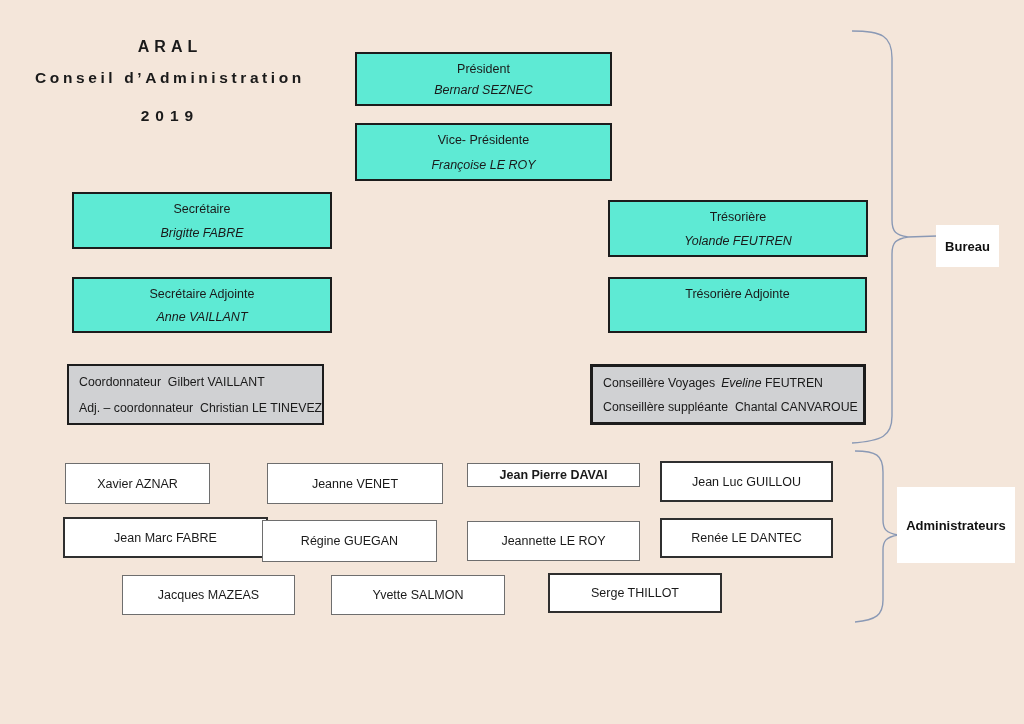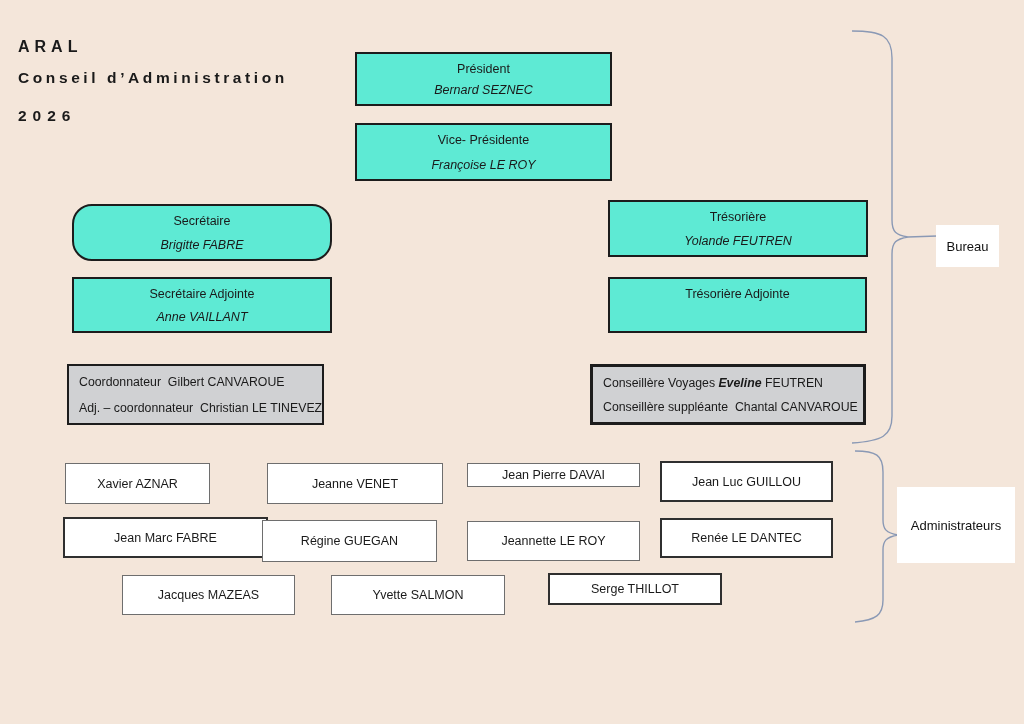--- a/index.html
+++ b/index.html
@@ -6,21 +6,21 @@
   body {
     width: 1024px; height: 724px;
     background: #f4e6da;
     font-family: "Liberation Sans", sans-serif;
     color: #1a1a1a;
     overflow: hidden;
   }
   .canvas { position: relative; width: 1024px; height: 724px; }
 
   
-  .title-block { position: absolute; left: 18px; top: 38px; width: 304px; }
+  .title-block { position: absolute; left: 18px; top: 38px; width: 304px; text-align: center; }
   .title-org   { font-size: 16px; font-weight: bold; letter-spacing: 5px; }
   .title-line2 { font-size: 15.5px; font-weight: bold; letter-spacing: 3.6px; margin-top: 13px; white-space: nowrap; }
   .title-year  { font-size: 15.5px; font-weight: bold; letter-spacing: 6px; margin-top: 20px; }
 
   
   .gbox {
     position: absolute; box-sizing: border-box;
     background: #5eead4; border: 2.5px solid #1c1c1c;
     display: flex; flex-direction: column; justify-content: space-between;
     text-align: center; padding: 8px 4px 7px 4px;
@@ -34,108 +34,108 @@
     position: absolute; box-sizing: border-box;
     background: #d0d1d3; border: 2.5px solid #1c1c1c;
     display: flex; flex-direction: column; justify-content: space-between;
     text-align: left; padding: 9px 8px 8px 10px;
     font-size: 12.3px;
   }
   .gbox2.thick { border-width: 3px; }
   .gbox2 .line { white-space: pre; }
   .gbox2 .line-flex { display: flex; white-space: pre; text-align: right; }
   .gbox2 .name-seg { margin-left: auto; padding-right: 32px; }
-  .ital { font-style: italic; font-weight: bold; }
+  .ital { font-style: italic; }
 
   
   .wbox {
     position: absolute; box-sizing: border-box;
     background: #ffffff; border: 1.5px solid #6e6e6e;
     display: flex; align-items: center; justify-content: center;
     font-size: 12.5px; text-align: center;
   }
   .wbox.dark { border-color: #2f2f2f; border-width: 2px; }
 
   
   .label-box {
     position: absolute; background: #ffffff;
     display: flex; align-items: center; justify-content: center;
-    font-weight: normal; font-size: 13px; color: #111;
+    font-weight: bold; font-size: 13px; color: #111;
     text-align: center;
   }
 
   .brace { position: absolute; }
   .brace path { fill: none; stroke: #8a99b5; stroke-width: 1.4; }
 </style>
 </head>
 <body>
 
 <div class="canvas">
 
   <div class="title-block">
     <div class="title-org">ARAL</div>
     <div class="title-line2">Conseil d’Administration</div>
-    <div class="title-year">2026</div>
+    <div class="title-year">2019</div>
   </div>
 
   <div class="gbox" style="left:355px; top:52px; width:257px; height:54px;">
     <div class="role">Président</div>
     <div class="name">Bernard SEZNEC</div>
   </div>
 
   <div class="gbox" style="left:355px; top:123px; width:257px; height:58px;">
     <div class="role">Vice- Présidente</div>
     <div class="name">Françoise LE ROY</div>
   </div>
 
-  <div class="gbox" style="left:72px; top:204px; width:260px; height:57px;border-radius:20px;">
+  <div class="gbox" style="left:72px; top:192px; width:260px; height:57px;">
     <div class="role">Secrétaire</div>
     <div class="name">Brigitte FABRE</div>
   </div>
 
   <div class="gbox" style="left:608px; top:200px; width:260px; height:57px;">
     <div class="role">Trésorière</div>
     <div class="name">Yolande FEUTREN</div>
   </div>
 
   <div class="gbox" style="left:72px; top:277px; width:260px; height:56px;">
     <div class="role">Secrétaire Adjointe</div>
     <div class="name">Anne VAILLANT</div>
   </div>
 
   <div class="gbox" style="left:608px; top:277px; width:259px; height:56px;">
     <div class="role">Trésorière Adjointe</div>
   </div>
 
   <div class="gbox2" style="left:67px; top:364px; width:257px; height:61px;">
-    <div class="line">Coordonnateur  Gilbert CANVAROUE</div>
+    <div class="line">Coordonnateur  Gilbert VAILLANT</div>
     <div class="line">Adj. – coordonnateur  Christian LE TINEVEZ</div>
   </div>
 
   <div class="gbox2 thick" style="left:590px; top:364px; width:276px; height:61px;">
     <div class="line-flex">
       <span>Conseillère Voyages</span>
       <span class="name-seg"><span class="ital">Eveline</span><span> FEUTREN</span></span>
     </div>
     <div class="line">Conseillère suppléante  Chantal CANVAROUE</div>
   </div>
 
   <div class="wbox" style="left:65px; top:463px; width:145px; height:41px;">Xavier AZNAR</div>
   <div class="wbox" style="left:267px; top:463px; width:176px; height:41px;">Jeanne VENET</div>
-  <div class="wbox" style="left:467px; top:463px; width:173px; height:24px;">Jean Pierre DAVAI</div>
+  <div class="wbox" style="left:467px; top:463px; width:173px; height:24px;font-weight:bold;">Jean Pierre DAVAI</div>
   <div class="wbox dark" style="left:660px; top:461px; width:173px; height:41px;">Jean Luc GUILLOU</div>
 
   <div class="wbox dark" style="left:63px; top:517px; width:205px; height:41px;">Jean Marc FABRE</div>
   <div class="wbox" style="left:262px; top:520px; width:175px; height:42px;">Régine GUEGAN</div>
   <div class="wbox" style="left:467px; top:521px; width:173px; height:40px;">Jeannette LE ROY</div>
   <div class="wbox" style="left:122px; top:575px; width:173px; height:40px;">Jacques MAZEAS</div>
 
   <div class="wbox dark" style="left:660px; top:518px; width:173px; height:40px;">Renée LE DANTEC</div>
   <div class="wbox" style="left:331px; top:575px; width:174px; height:40px;">Yvette SALMON</div>
-  <div class="wbox dark" style="left:548px; top:573px; width:174px; height:32px;">Serge THILLOT</div>
+  <div class="wbox dark" style="left:548px; top:573px; width:174px; height:40px;">Serge THILLOT</div>
 
   <svg class="brace" style="left:843px; top:24px;" width="100" height="424" viewBox="0 0 100 424">
     <path d="M 9 7 C 39 7 49 12 49 34 L 49 196 C 49 208 53 211 65 213 C 53 215 49 218 49 230 L 49 392 C 49 412 39 417 9 419"></path>
     <path d="M 65 213 L 94 212"></path>
   </svg>
 
   <div class="label-box" style="left:936px; top:225px; width:63px; height:42px;">Bureau</div>
 
   <svg class="brace" style="left:846px; top:444px;" width="80" height="182" viewBox="0 0 80 182">
     <path d="M 9 7 C 30 7 37 11 37 28 L 37 76 C 37 85 40 89 52 91 C 40 93 37 97 37 106 L 37 156 C 37 171 30 176 9 178"></path>

